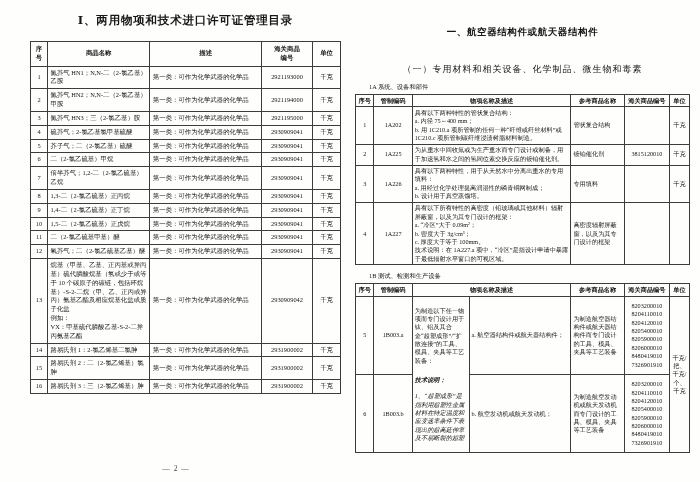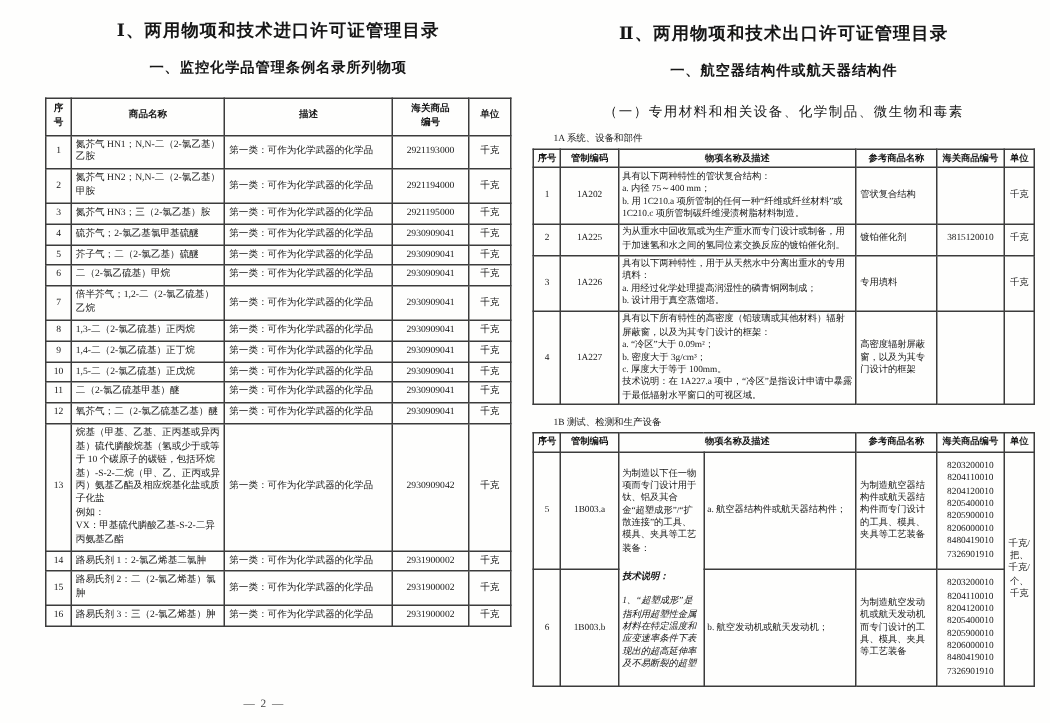--- a/index.html
+++ b/index.html
@@ -10,21 +10,21 @@
     font-family:"Liberation Serif","DejaVu Serif",serif;
   }
   .sheet { width:700px; height:482px; display:flex; background:#fefefd; }
   .page { position:relative; overflow:hidden; }
   .page-left  { width:352px; padding:4px 11px 0 30px; }
   .page-right { width:348px; padding:15px 10px 0 3px; }
 
   .title    { margin:0; text-align:center; font-weight:bold; font-size:11.5px; letter-spacing:0.8px; }
   .page-left .title { margin-top:9px; }
   .subtitle { margin:11px 0 0; text-align:center; font-weight:bold; font-size:9.5px; letter-spacing:0.6px; }
-  .section-head { margin:14px 0 0; text-align:center; font-size:9px; letter-spacing:1px; }
+  .section-head { margin:24px 0 0; text-align:center; font-size:9px; letter-spacing:1px; }
   .tbl-label { margin:7px 0 2px 14px; font-size:6.3px; }
 
   table { border-collapse:collapse; width:100%; table-layout:fixed; }
   th, td {
     border:1px solid #3c3c3c;
     padding:2px 2.5px;
     font-size:6.4px; line-height:1.38;
     vertical-align:middle;
     white-space:pre-line;
     word-break:break-word;
@@ -70,21 +70,20 @@
   }
   .page-right .pageno { bottom:13px; }
 </style>
 </head>
 <body>
 
 <div class="sheet">
 
   <div class="page page-left">
     <h1 class="title">Ⅰ、两用物项和技术进口许可证管理目录</h1>
-    <h2 class="subtitle">一、监控化学品管理条例名录所列物项</h2>
 
     <table class="tbl-left">
       <thead>
         <tr>
           <th class="col-no">序号</th>
           <th class="col-name">商品名称</th>
           <th class="col-desc">描述</th>
           <th class="col-hs">海关商品
 编号</th>
           <th class="col-unit">单位</th>
@@ -205,21 +204,20 @@
             <td class="col-hs">2931900002</td>
             <td class="col-unit">千克</td>
           </tr>
         </tbody>
     </table>
 
     <div class="pageno">— 2 —</div>
   </div>
 
   <div class="page page-right">
-    <h1 class="title">Ⅱ、两用物项和技术出口许可证管理目录</h1>
     <h2 class="subtitle">一、航空器结构件或航天器结构件</h2>
     <div class="section-head">（一）专用材料和相关设备、化学制品、微生物和毒素</div>
 
     <div class="tbl-label">1A 系统、设备和部件</div>
     <table class="tbl-1a">
       <thead>
         <tr>
           <th class="col-no">序号</th>
           <th class="col-code">管制编码</th>
           <th class="col-desc">物项名称及描述</th>

